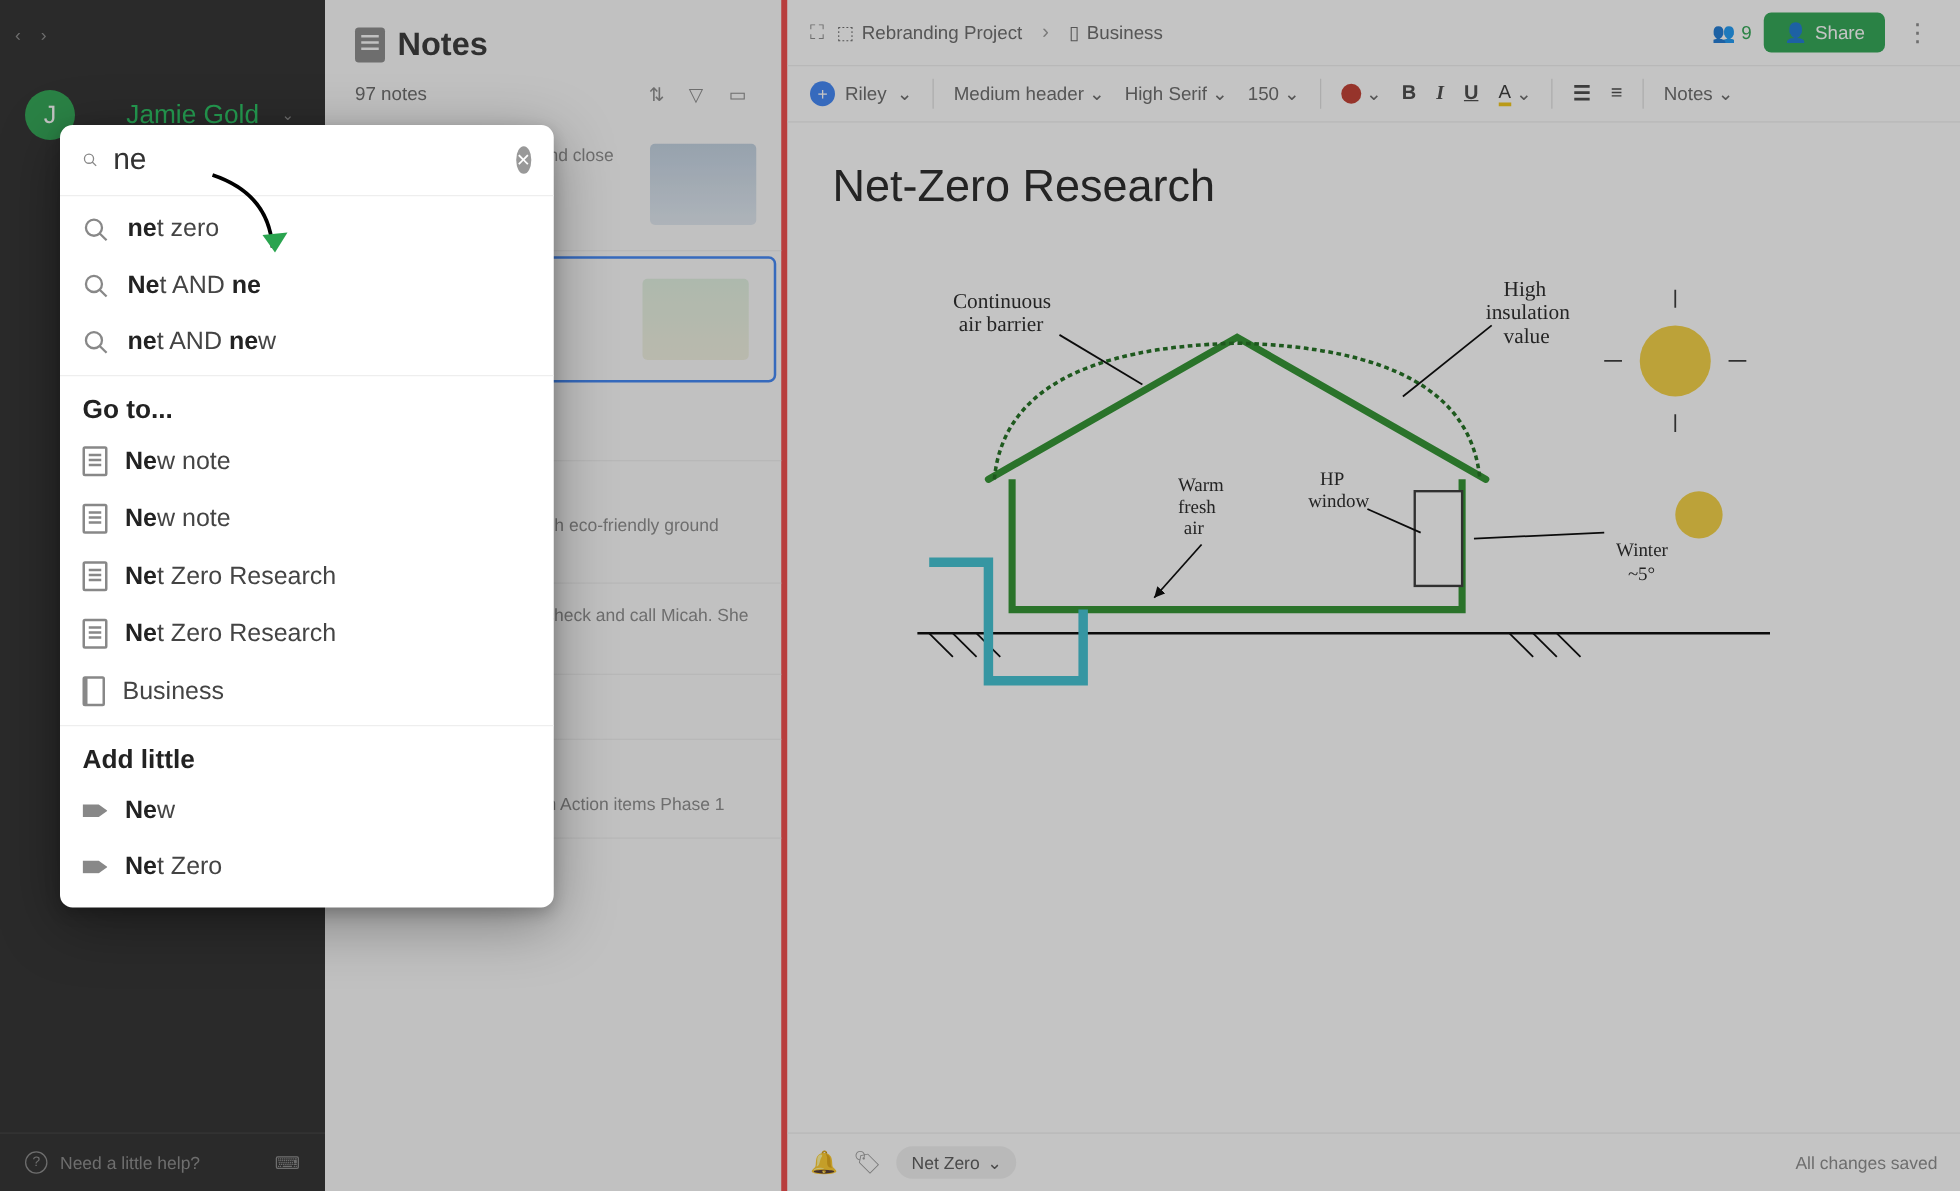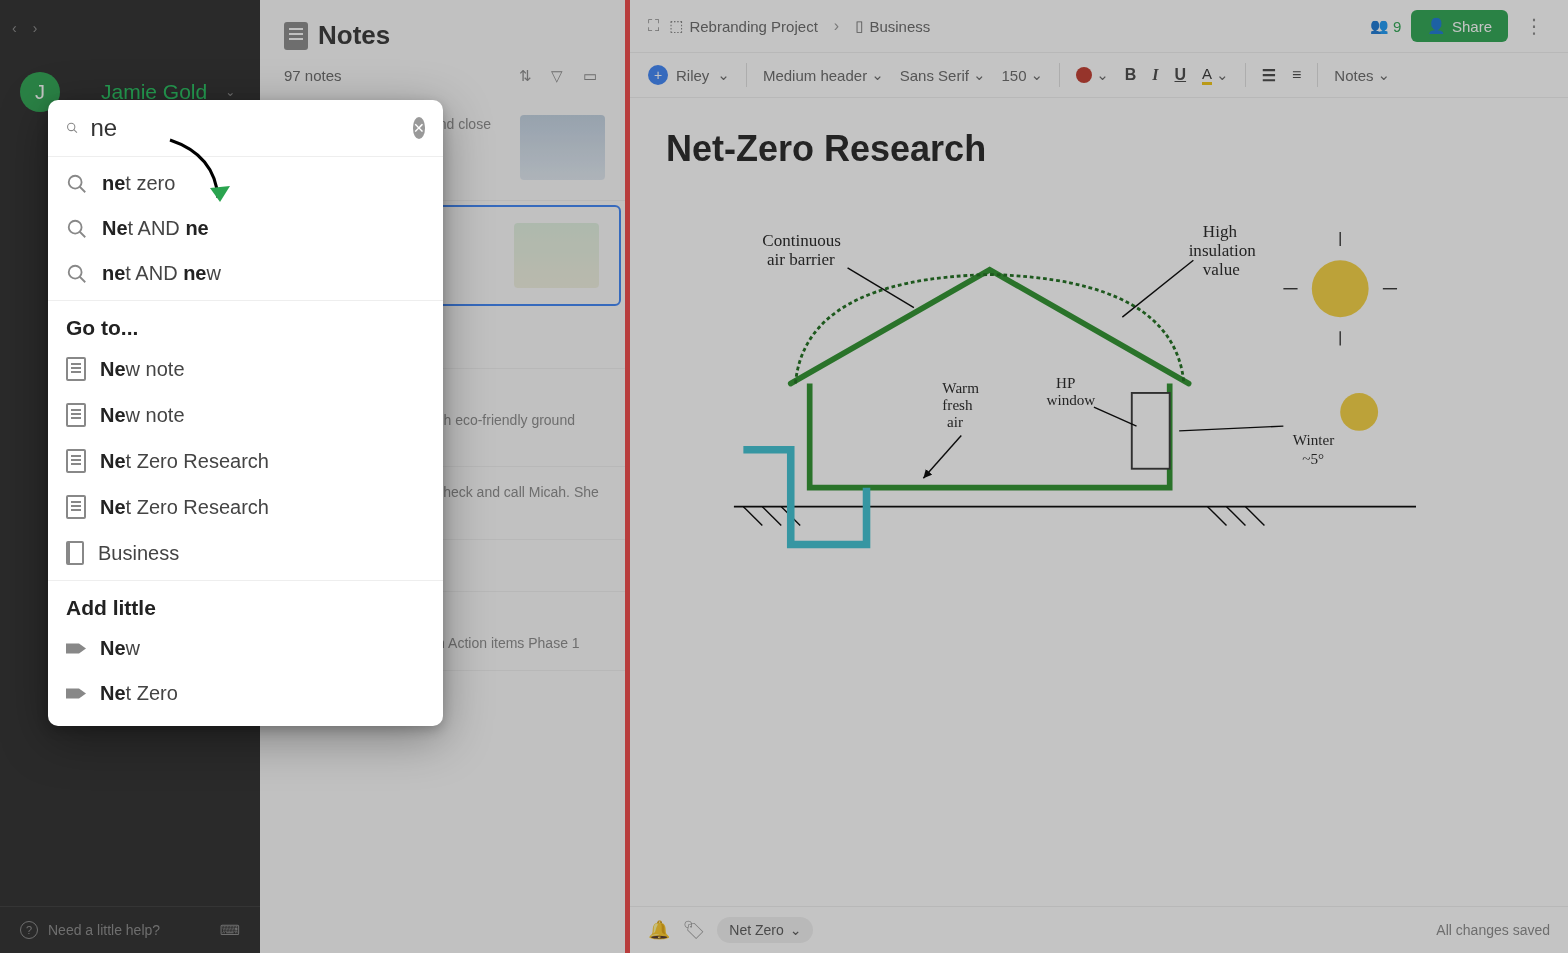--- a/index.html
+++ b/index.html
@@ -59,21 +59,21 @@
     .insert-plus { width: 20px; height: 20px; border-radius: 50%; background: #3b82f6; color: white; display: flex; align-items: center; justify-content: center; font-size: 14px; }
     .toolbar-select { color: #666; font-size: 15px; display: flex; align-items: center; gap: 4px; }
     .toolbar-divider { width: 1px; height: 24px; background: #e0e0e0; }
     .color-swatch { width: 16px; height: 16px; border-radius: 50%; background: #c0392b; }
     .format-btn { color: #444; font-weight: 600; font-size: 16px; }
     .format-btn.italic { font-style: italic; font-family: serif; }
     .format-btn.underline { text-decoration: underline; }
     .highlight-a { color: #333; position: relative; }
     
     .editor-body { padding: 30px 36px; flex: 1; overflow-y: auto; }
-    .note-page-title { font-size: 36px; font-weight: 700; color: #222; margin-bottom: 24px; }
+    .note-page-title { font-size: 36px; font-weight: 400; color: #222; margin-bottom: 24px; }
     .sketch { width: 100%; max-width: 780px; height: 360px; }
     
     .editor-footer { padding: 10px 18px; border-top: 1px solid #eee; display: flex; align-items: center; gap: 12px; }
     .footer-icon { color: #999; font-size: 18px; }
     .footer-tag { background: #f0f0f0; padding: 5px 12px; border-radius: 14px; font-size: 14px; color: #555; display: flex; align-items: center; gap: 6px; }
     .footer-status { margin-left: auto; color: #888; font-size: 14px; }
     
     
     .search-popup { position: absolute; top: 100px; left: 48px; width: 395px; background: #fff; border-radius: 10px; box-shadow: 0 12px 48px rgba(0,0,0,0.35), 0 4px 12px rgba(0,0,0,0.2); z-index: 100; }
     .search-input-row { display: flex; align-items: center; padding: 14px 18px; border-bottom: 1px solid #eee; gap: 12px; }
@@ -192,21 +192,21 @@
       <span class="header-spacer"></span>
       <span class="member-count">👥 <span>9</span></span>
       <span class="share-btn">👤 <span>Share</span></span>
       <span class="more-dots">⋮</span>
     </div>
 
     <div class="toolbar">
       <span class="insert-btn"><span class="insert-plus">+</span><span>Riley</span> ⌄</span>
       <span class="toolbar-divider"></span>
       <span class="toolbar-select"><span>Medium header</span> ⌄</span>
-      <span class="toolbar-select"><span>Sans Serif</span> ⌄</span>
+      <span class="toolbar-select"><span>High Serif</span> ⌄</span>
       <span class="toolbar-select"><span>150</span> ⌄</span>
       <span class="toolbar-divider"></span>
       <span class="toolbar-select"><span class="color-swatch"></span> ⌄</span>
       <span class="format-btn">B</span>
       <span class="format-btn italic">I</span>
       <span class="format-btn underline">U</span>
       <span class="toolbar-select"><span class="highlight-a" style="border-bottom:3px solid #f1c40f">A</span> ⌄</span>
       <span class="toolbar-divider"></span>
       <span class="format-btn">☰</span>
       <span class="format-btn">≡</span>

